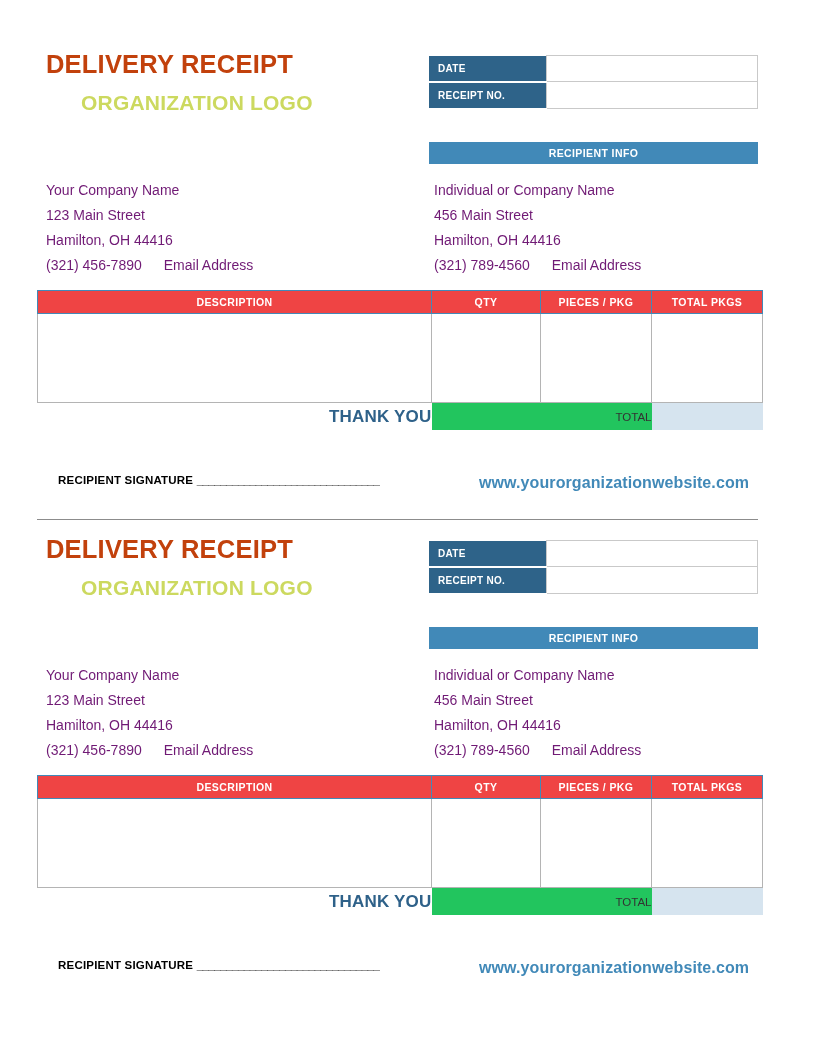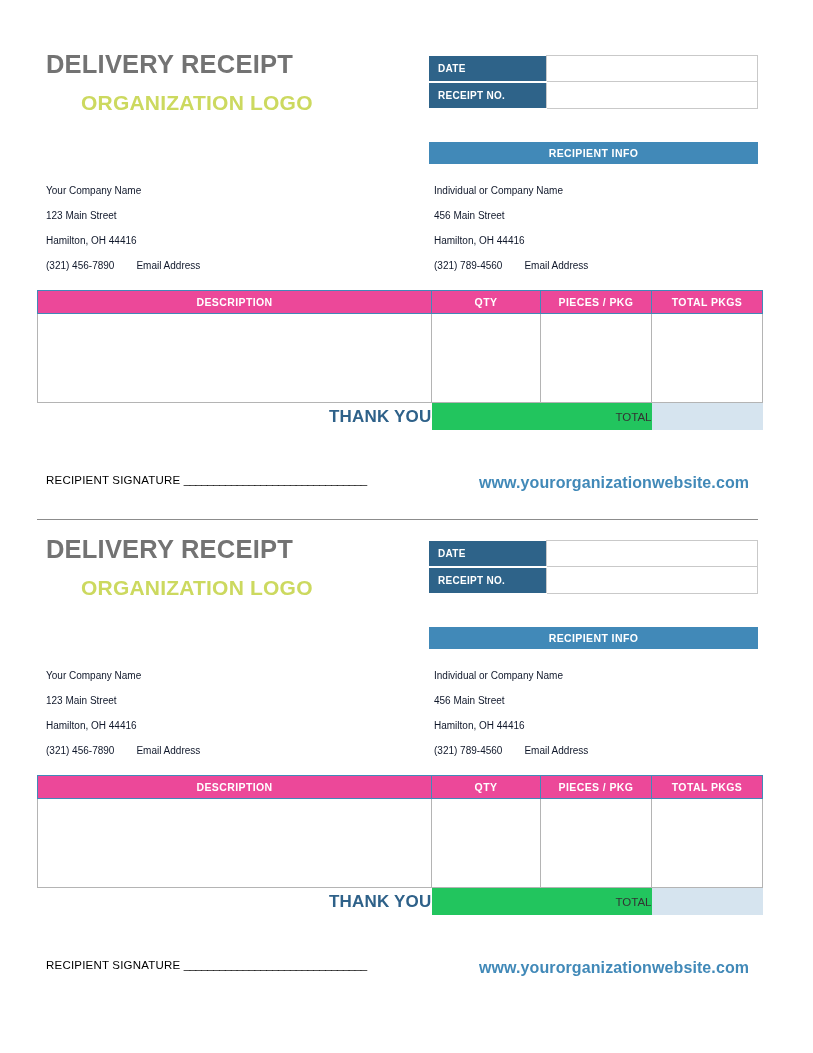--- a/index.html
+++ b/index.html
@@ -34,21 +34,21 @@
 
   
   .title-block {
     position: absolute;
     left: 46px;
     top: 52px;
   }
   .doc-title {
     font-size: 25.5px;
     font-weight: bold;
-    color: #737373;
+    color: #c2410c;
     letter-spacing: 0.2px;
     line-height: 1;
     white-space: nowrap;
   }
   .org-logo {
     margin-top: 14px;
     margin-left: 35px;
     font-size: 21px;
     font-weight: bold;
     color: #ccd95f;
@@ -98,40 +98,40 @@
     font-weight: bold;
     letter-spacing: 0.4px;
     text-align: center;
     line-height: 22px;
   }
   .recipient-bar { top: 142px; }
 
   
   .addr {
     position: absolute;
-    font-size: 10px;
-    color: #0f172a;
+    font-size: 14px;
+    color: #701a75;
     line-height: 25px;
   }
   .addr-sender   { left: 46px;  top: 178px; }
   .addr-recipient{ left: 434px; top: 178px; }
   .addr div { white-space: nowrap; }
   .addr .contact span.email { margin-left: 22px; }
 
   
   .items-table {
     position: absolute;
     left: 37px;
     top: 290px;
     width: 721px;
     border-collapse: collapse;
     table-layout: fixed;
   }
   .items-table th {
-    background: #ec4899;
+    background: #ef4444;
     color: #ffffff;
     font-size: 10.5px;
     font-weight: bold;
     letter-spacing: 0.4px;
     height: 22px;
     padding: 0;
     border: 1px solid #4189b8;
     text-align: center;
     margin-top: 10px;
   }
@@ -181,24 +181,24 @@
   
   .sig-row {
     position: absolute;
     left: 46px;
     top: 474px;
     width: 712px;
     height: 18px;
   }
   .sig-label {
     position: absolute;
-    left: 0;
+    left: 12px;
     top: 0;
     font-size: 11.5px;
-    font-weight: normal;
+    font-weight: bold;
     color: #000000;
     letter-spacing: 0.2px;
     white-space: nowrap;
   }
   .sig-label .rule { letter-spacing: -0.5px; }
   .website {
     position: absolute;
     left: 433px;
     top: 0;
     font-size: 16px;

